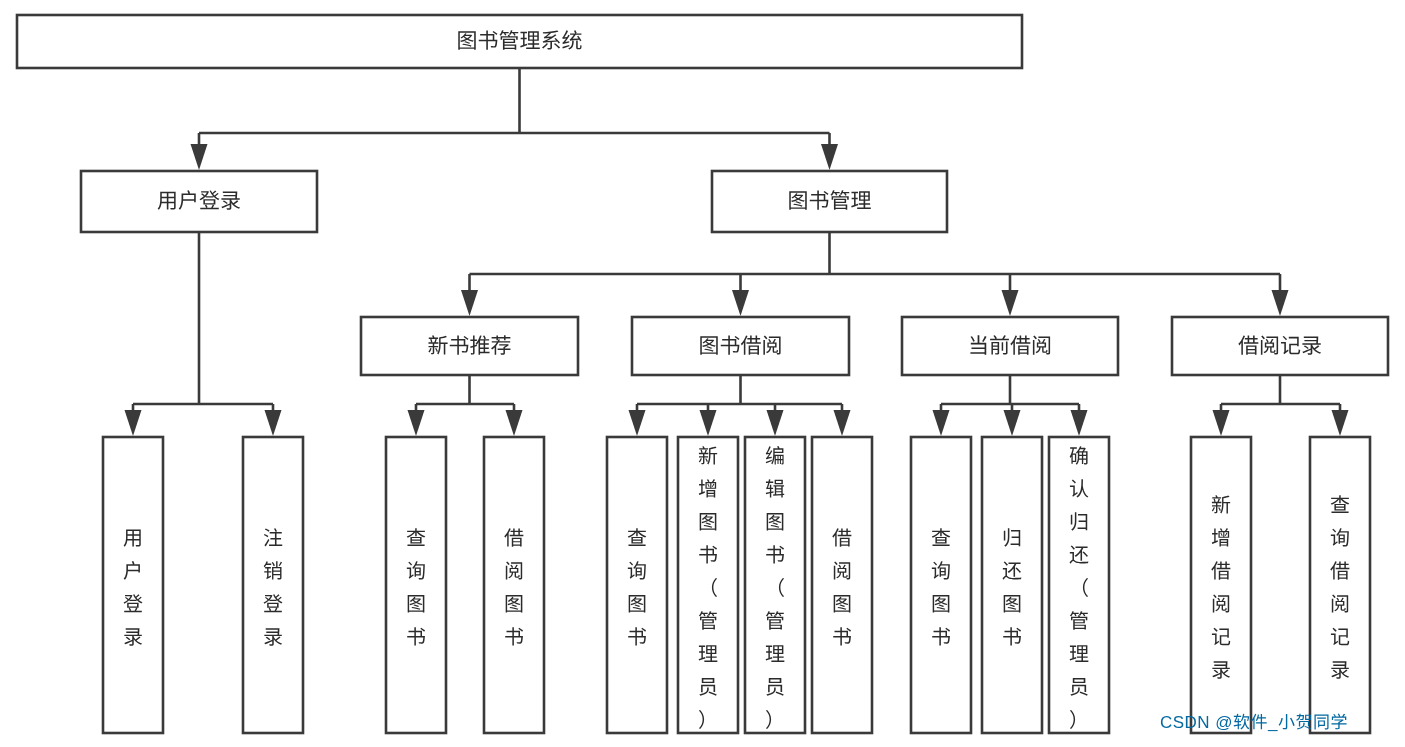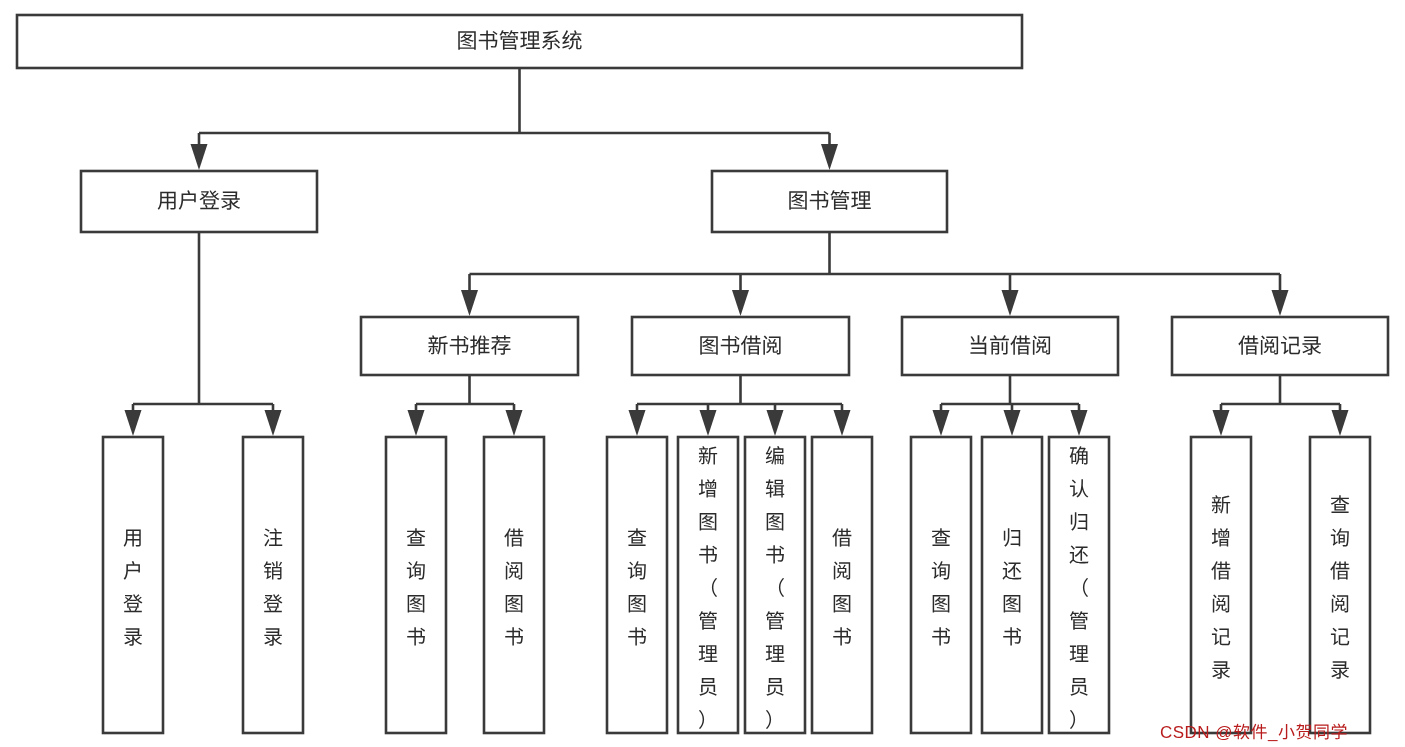--- a/index.html
+++ b/index.html
@@ -53,24 +53,24 @@
     fill: none;
     stroke-linecap: butt;
   }
   .edge-arrow {
     fill: #3a3a3a;
     stroke: none;
   }
   .watermark {
     position: absolute;
     right: 8px;
-    bottom: 4px;
+    bottom: 14px;
     font-family: "Liberation Sans", "DejaVu Sans", sans-serif;
     font-size: 17px;
-    color: #b91c1c;
+    color: #0369a1;
     letter-spacing: 0.5px;
     user-select: none;
     white-space: nowrap;
   }
 </style>
 </head>
 <body>
 
 <div id="diagram-root">
 

